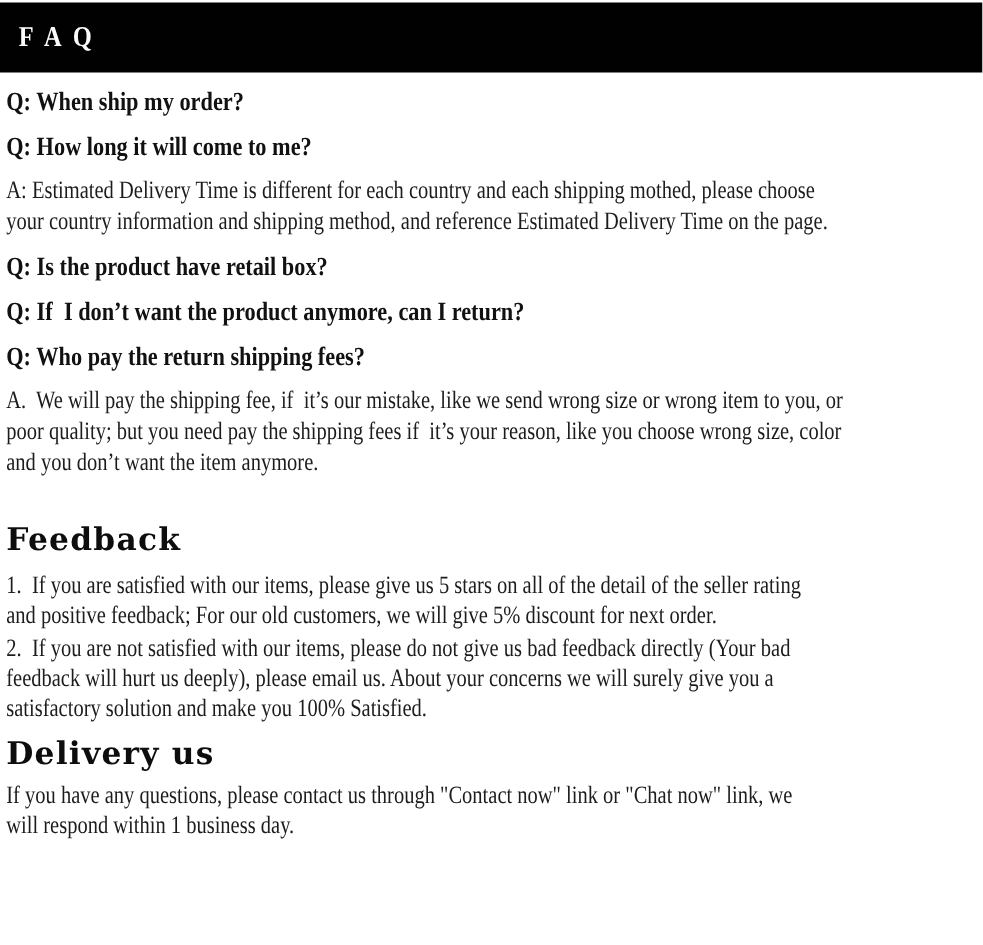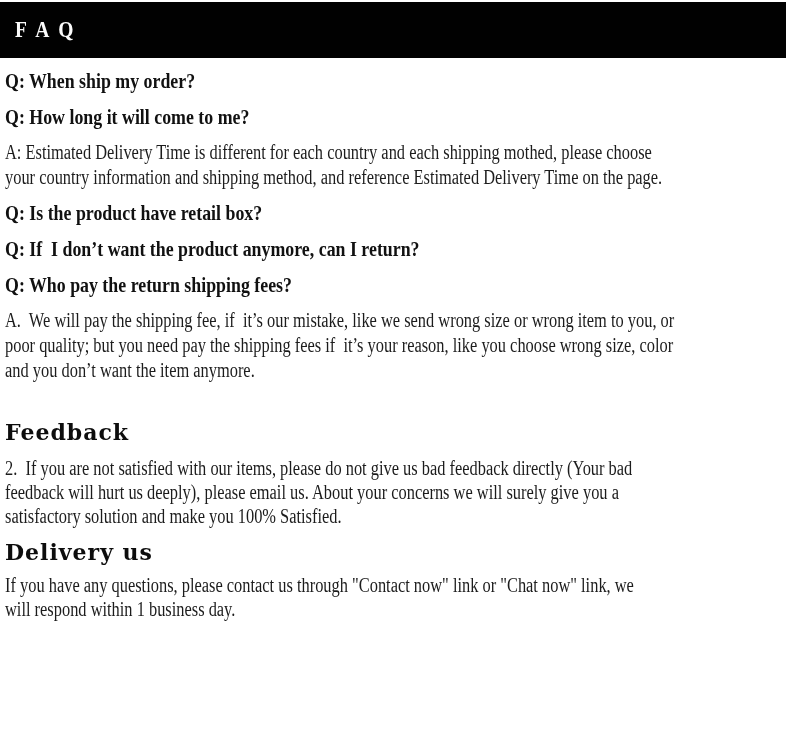--- a/index.html
+++ b/index.html
@@ -55,31 +55,31 @@
     white-space: pre;
     width: max-content;
     transform: scaleX(0.82);
     transform-origin: 0 50%;
     color: #1c1c1c;
   }
 
   
   .section-heading {
     font-family: "DejaVu Serif", serif;
-    font-size: 22px;
+    font-size: 25px;
     font-weight: bold;
     line-height: 32px;
     letter-spacing: 1px;
     margin: 33px 0 0 0;
     color: #0d0d0d;
   }
   .section-heading.contact { margin-top: 8px; }
 
   .fb-para { margin-top: 8px; }
-  .fb-para + .fb-para { margin-top: 14px; }
+  .fb-para + .fb-para { margin-top: 3px; }
   .fb-line {
     font-size: 20px;
     line-height: 24px;
     white-space: pre;
     width: max-content;
     transform: scaleX(0.82);
     transform-origin: 0 50%;
     color: #1c1c1c;
   }
   .contact-body { margin-top: 5px; }
@@ -111,20 +111,24 @@
             <div class="a-line">poor quality; but you need pay the shipping fees if  it’s your reason, like you choose wrong size, color</div>
             <div class="a-line">and you don’t want the item anymore.</div>
           </div>
         </div>
     </section>
 
     <section>
       <h2 class="section-heading">Feedback</h2>
       <div id="feedback-list">
           <div class="fb-para">
+            <div class="fb-line">1.  If you are satisfied with our items, please give us 5 stars on all of the detail of the seller rating</div>
+            <div class="fb-line">and positive feedback; For our old customers, we will give 5% discount for next order.</div>
+          </div>
+          <div class="fb-para">
             <div class="fb-line">2.  If you are not satisfied with our items, please do not give us bad feedback directly (Your bad</div>
             <div class="fb-line">feedback will hurt us deeply), please email us. About your concerns we will surely give you a</div>
             <div class="fb-line">satisfactory solution and make you 100% Satisfied.</div>
           </div>
         </div>
     </section>
 
     <section>
       <h2 class="section-heading contact">Delivery us</h2>
       <div id="contact-body" class="contact-body">

